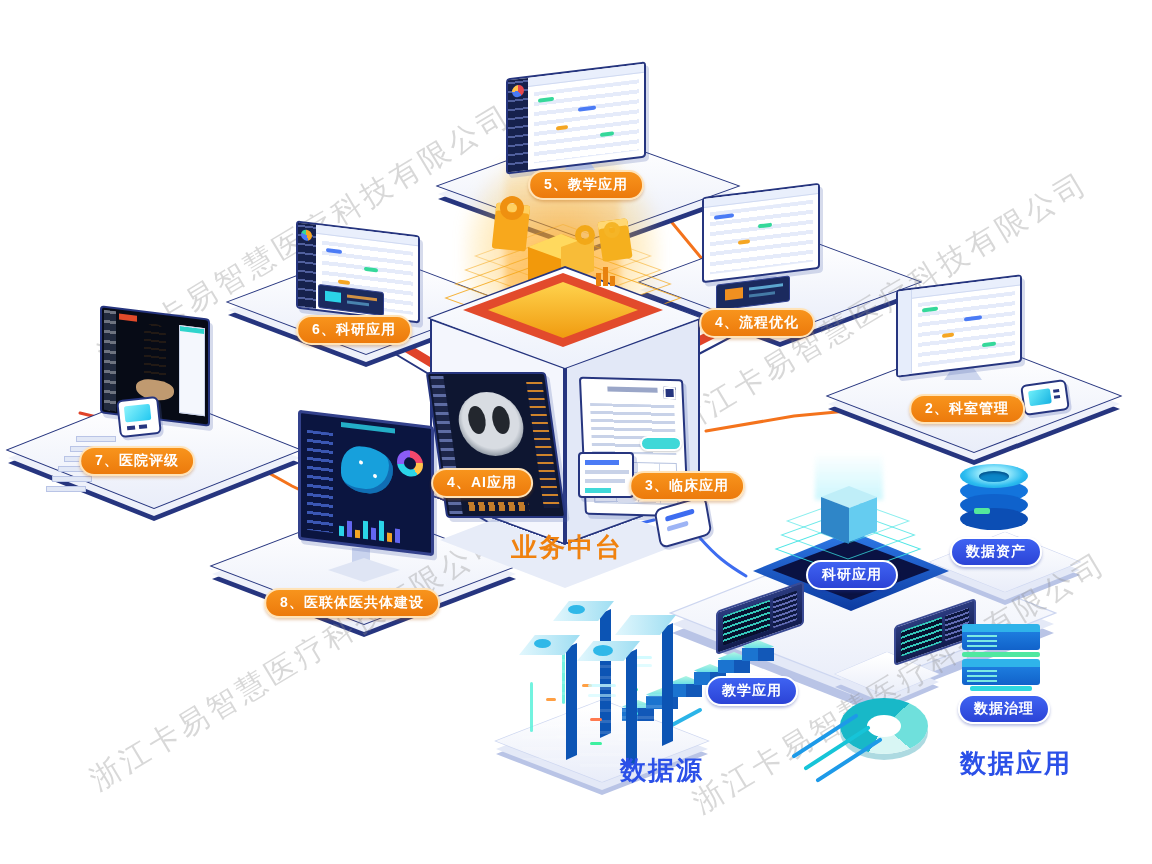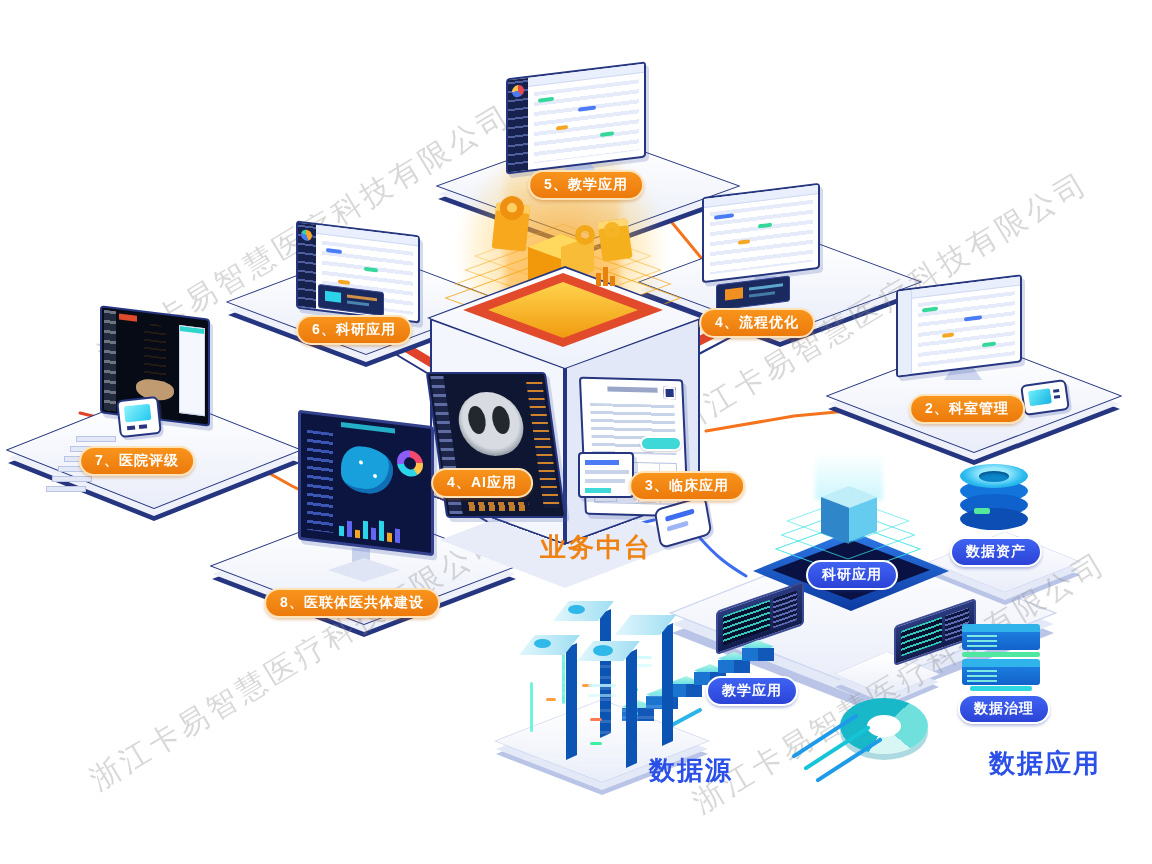--- a/index.html
+++ b/index.html
@@ -41,21 +41,21 @@
   .dev-scr{position:absolute;background:linear-gradient(135deg,#6ff0fa,#17b2e2);border-radius:2px;}
 
   
   .pill{position:absolute;z-index:8;transform:translateX(-50%);padding:4px 14px;border-radius:999px;
         color:#fff;font-weight:700;font-size:14px;white-space:nowrap;letter-spacing:1px;
         border:2px solid #ffe3b8;background:linear-gradient(180deg,#f8941c,#ec7a0c);
         box-shadow:0 2px 3px rgba(180,90,0,.3);}
   .pill.blue{border-color:#ffffff;background:linear-gradient(180deg,#3f63f2,#2b43d6);
         box-shadow:0 2px 3px rgba(30,50,160,.3);}
   .sec{position:absolute;z-index:8;transform:translateX(-50%);font-size:26px;font-weight:800;
-       letter-spacing:2px;white-space:nowrap;margin-left:29px;}
+       letter-spacing:2px;white-space:nowrap;}
   .sec.orange{color:#f0820f;}
   .sec.blue{color:#2b50e8;}
   .main-title{position:absolute;left:447px;top:331px;z-index:7;font-size:37px;font-weight:900;
        letter-spacing:1px;white-space:nowrap;color:#fdb92a;
        text-shadow:2px 0 0 #222a6e,-2px 0 0 #222a6e,0 2px 0 #222a6e,0 -2px 0 #222a6e,
                    2px 2px 0 #222a6e,-2px 2px 0 #222a6e,2px -2px 0 #222a6e,-2px -2px 0 #222a6e,0 4px 0 #1a2158;}
   .wm{position:absolute;z-index:3;color:#8c8c8c;opacity:.33;font-size:30px;letter-spacing:4px;
       white-space:nowrap;transform:translate(-50%,-50%) rotate(-31deg);}
 
   

